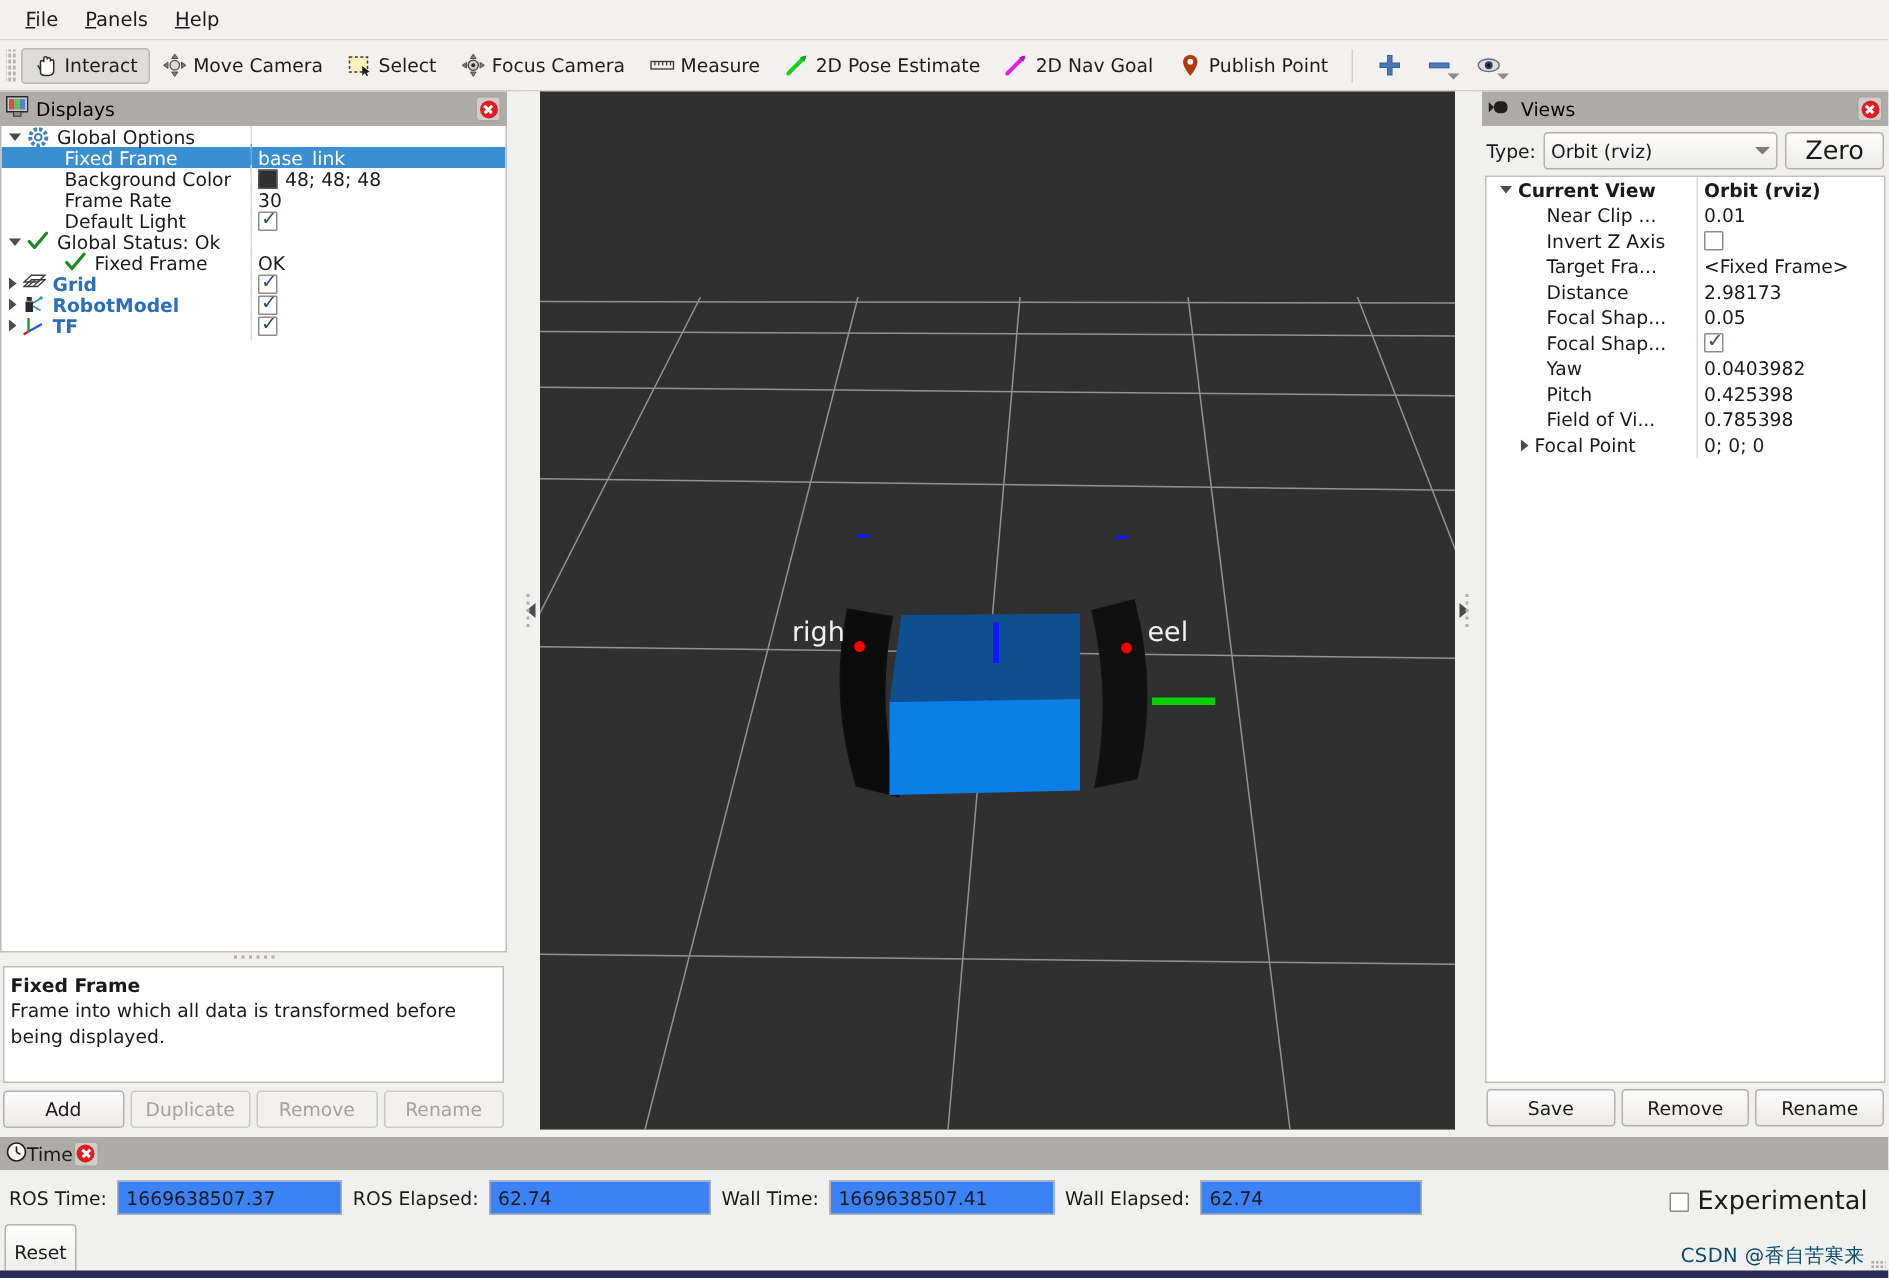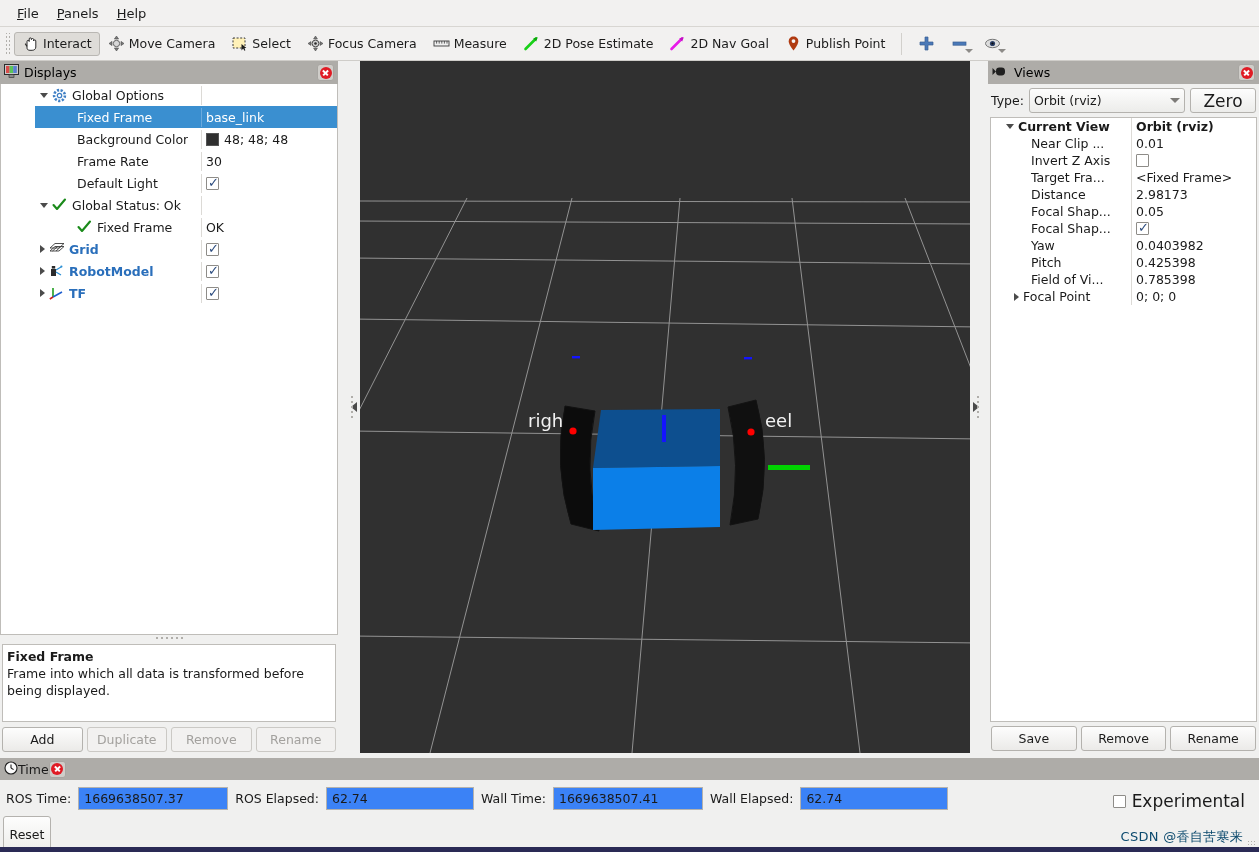--- a/index.html
+++ b/index.html
@@ -76,23 +76,22 @@
   
   #displays {
     position: absolute; left: 0; top: 61px; width: 338px; height: 695px;
     background: #f0f0ef; display: flex; flex-direction: column;
   }
   .tree {
     flex: 1; background: #ffffff; border: 1px solid #bfbdb9; border-top: none;
     overflow: hidden; position: relative;
   }
   .trow {
-    display: flex; height: 22px; align-items: center; font-size: 12.5px;
+    display: flex; height: 14px; align-items: center; font-size: 12.5px;
     color: #1a1a1a;
-    margin-left: 34px;
   }
   .trow.sel { background: #3a8fd0; color: #fff; }
   .tcell-name { width: 166px; display: flex; align-items: center; overflow: hidden; white-space: nowrap; }
   .tcell-val { flex: 1; display: flex; align-items: center; padding-left: 4px;
     border-left: 1px solid #dcdad6; height: 19px; white-space: nowrap; }
   .trow.sel .tcell-val { border-left-color: #6aa9dd; }
   .expander {
     width: 0; height: 0; margin: 0 4px 0 5px; flex: 0 0 auto;
   }
   .exp-open { border-left: 4.5px solid transparent; border-right: 4.5px solid transparent; border-top: 5px solid #4b4b4b; }
@@ -616,21 +615,21 @@
       <span class="type-label">Type:</span>
       <span class="combo">
         <span class="cv">Orbit (rviz)</span>
         <span class="carrow"></span>
       </span>
       <span class="zero-btn">Zero</span>
     </div>
 
     <div class="vtree" id="views-tree">
         <div class="vrow head">
-          <div class="vname" style="padding-left: 10px;">
+          <div class="vname" style="padding-left: 4px;">
             <span class="expander exp-open"></span>
             <span>Current View</span>
           </div>
           <div class="vval">
             <span>Orbit (rviz)</span>
           </div>
         </div>
         <div class="vrow">
           <div class="vname" style="padding-left: 18px;">
             <span class="expander exp-none"></span>

